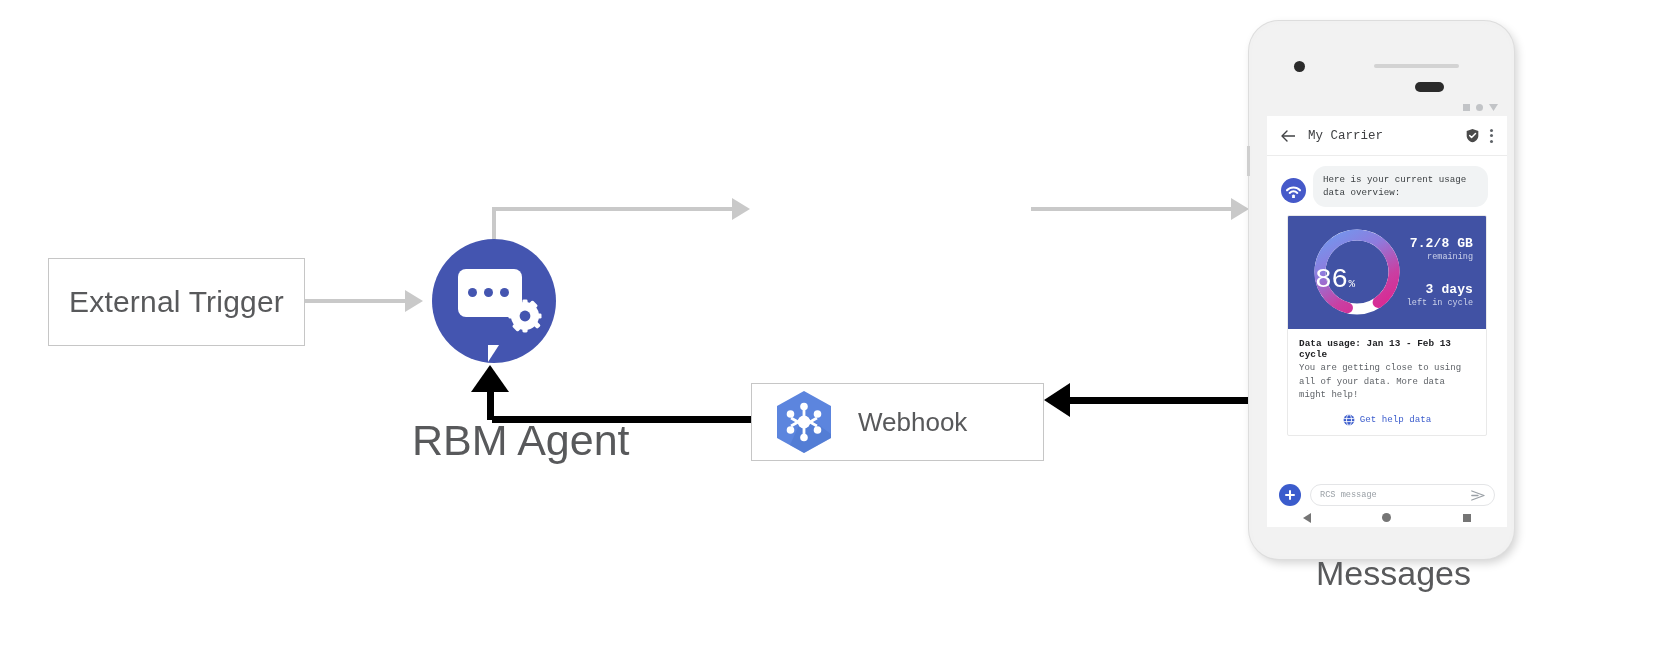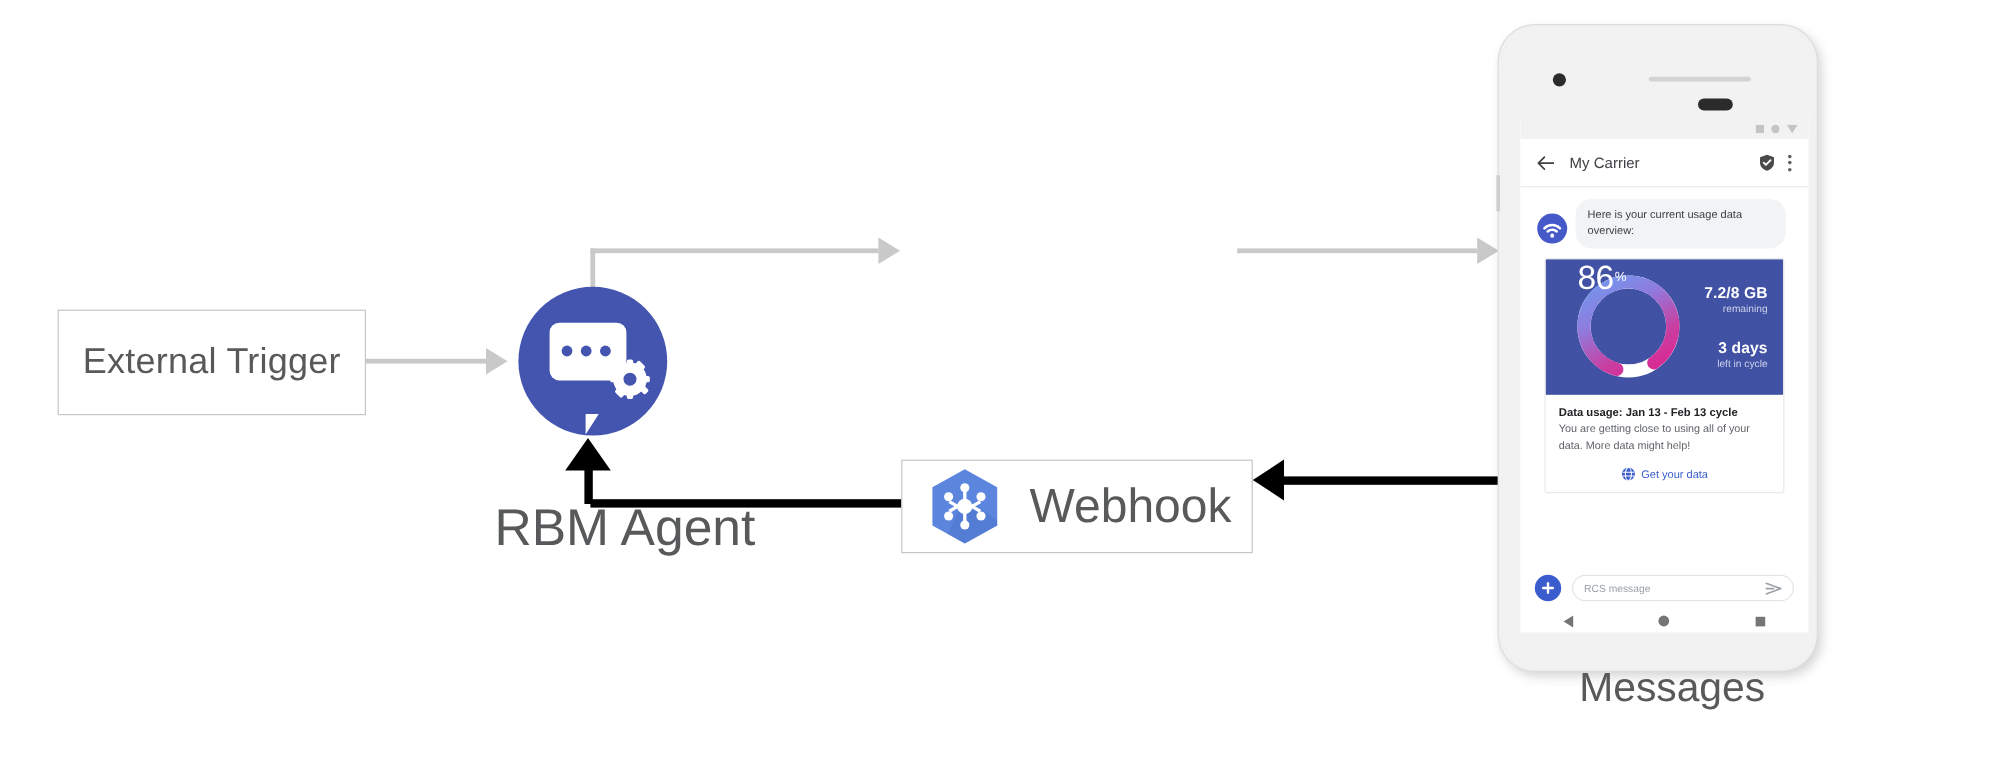--- a/index.html
+++ b/index.html
@@ -27,21 +27,21 @@
   
   #ext-trigger { left:48px; top:258px; width:257px; height:88px; justify-content:center; }
   #ext-trigger .flowlabel { font-size:30px; letter-spacing:.2px; }
 
   
   #rbm-api-box { left:771px; top:165px; width:260px; height:92px; padding-left:18px; gap:16px; }
   #rbm-api-box .flowlabel { font-size:32px; }
 
   
   #webhook-box { left:751px; top:383px; width:293px; height:78px; padding-left:16px; gap:18px; }
-  #webhook-box .flowlabel { font-size:40px; }
+  #webhook-box .flowlabel { font-size:26px; }
 
   
   .line { position:absolute; background:#c9c9c9; }
   .line-dark { position:absolute; background:#000; }
   .arrowhead { position:absolute; width:0; height:0; }
   .ah-right-gray { border-top:11px solid transparent; border-bottom:11px solid transparent; border-left:18px solid #c9c9c9; }
   .ah-left-dark  { border-top:17px solid transparent; border-bottom:17px solid transparent; border-right:26px solid #000; }
   .ah-up-dark    { border-left:19px solid transparent; border-right:19px solid transparent; border-bottom:27px solid #000; }
 
   
@@ -86,21 +86,21 @@
     position:absolute; left:3px; top:3px; width:259px; height:532px;
     background:#f2f2f2; border-radius:28px; overflow:hidden;
   }
   #cam { position:absolute; left:42px; top:37px; width:11px; height:11px; border-radius:50%; background:#2b2b2b; }
   #earpiece-line { position:absolute; left:122px; top:40px; width:85px; height:4px; border-radius:2px; background:#d3d3d3; }
   #speaker { position:absolute; left:163px; top:58px; width:29px; height:10px; border-radius:5px; background:#2b2b2b; }
   #side-btn { position:absolute; left:-2px; top:125px; width:3px; height:30px; background:#cfcfcf; }
 
   #screen {
     position:absolute; left:15px; top:75px; width:240px; height:428px;
-    background:#ffffff; overflow:hidden;
+    background:#ffffff; overflow:hidden;font-family:Liberation Mono, monospace;
   }
 
   
   #statusbar {
     position:absolute; left:0; top:0; width:240px; height:17px;
     background:#f2f2f2; display:flex; align-items:center;
     justify-content:flex-end; gap:6px; padding-right:9px;
   }
   .sb-ico { display:block; }
 
@@ -135,22 +135,22 @@
   #rich-card {
     position:absolute; left:20px; top:58px; width:200px;
     border:1px solid #e9e9e9; border-radius:2px; background:#fff;
     overflow:hidden;
   }
   #card-media {
     position:relative; height:113px; background:#4152a4;
   }
   #gauge { position:absolute; left:22px; top:9px; width:94px; height:94px; }
   #gauge-pct {
-    position:absolute; left:0; top:0; width:94px; height:94px;
-    display:flex; align-items:flex-start; justify-content:center;
+    position:absolute; left:0; top:16px; width:94px; height:94px;
+    display:flex; align-items:center; justify-content:center;
     color:#fff;
   }
   #gauge-pct .big { font-size:28px; font-weight:300; letter-spacing:-.5px; }
   #gauge-pct .sml { font-size:11px; font-weight:400; margin-left:1px; margin-top:9px; }
 
   .stat { position:absolute; right:13px; text-align:right; color:#fff;margin-left:10px; }
   #stat-data { top:20px; }
   #stat-days { top:66px; }
   .stat .v { font-size:13px; font-weight:700; letter-spacing:.1px; }
   .stat .l { font-size:8.5px; font-weight:400; color:#ccd2ea; margin-top:1px; }
@@ -160,21 +160,21 @@
   #card-desc { font-size:9px; color:#5f6368; line-height:1.5; margin-top:2px; }
   #card-action {
     display:flex; align-items:center; justify-content:center; gap:5px;
     padding:8px 0 9px 0;
   }
   #card-action .txt { font-size:9.2px; color:#3b5ccc; font-weight:500; }
 
   
   #composer {
     position:absolute; left:0; top:380px; width:240px; height:27px;
-    display:flex; align-items:flex-start;
+    display:flex; align-items:flex-end;
   }
   #plus-btn {
     width:22px; height:22px; border-radius:50%; background:#3b5ccc;
     margin-left:12px; flex:none; position:relative;
   }
   #plus-btn:before, #plus-btn:after {
     content:""; position:absolute; background:#fff; border-radius:1px;
   }
   #plus-btn:before { left:6px; top:10.2px; width:10px; height:1.8px; }
   #plus-btn:after  { left:10.1px; top:6px; width:1.8px; height:10px; }
@@ -355,21 +355,21 @@
               <div id="card-title">Data usage: Jan 13 - Feb 13 cycle</div>
               <div id="card-desc">You are getting close to using all of your data. More data might help!</div>
             </div>
 
             <div id="card-action">
               <svg width="12" height="12" viewBox="0 0 12 12">
                 <circle cx="6" cy="6" r="5.4" fill="#3b5ccc"></circle>
                 <path d="M1.1 4.6 h9.8 M1.1 7.6 h9.8" stroke="#fff" stroke-width="0.9" fill="none"></path>
                 <ellipse cx="6" cy="6" rx="2.5" ry="5.4" fill="none" stroke="#fff" stroke-width="0.9"></ellipse>
               </svg>
-              <span class="txt">Get your data</span>
+              <span class="txt">Get help data</span>
             </div>
           </div>
         </div>
 
         <div id="composer">
           <div id="plus-btn"></div>
           <div id="msg-field">
             <span id="msg-placeholder">RCS message</span>
             <svg id="send-icon" width="14" height="11" viewBox="0 0 14 11">
               <path d="M0.8 1 L13 5.5 L0.8 10" stroke="#9aa0a6" stroke-width="1.3" fill="none" stroke-linejoin="round" stroke-linecap="round"></path>

